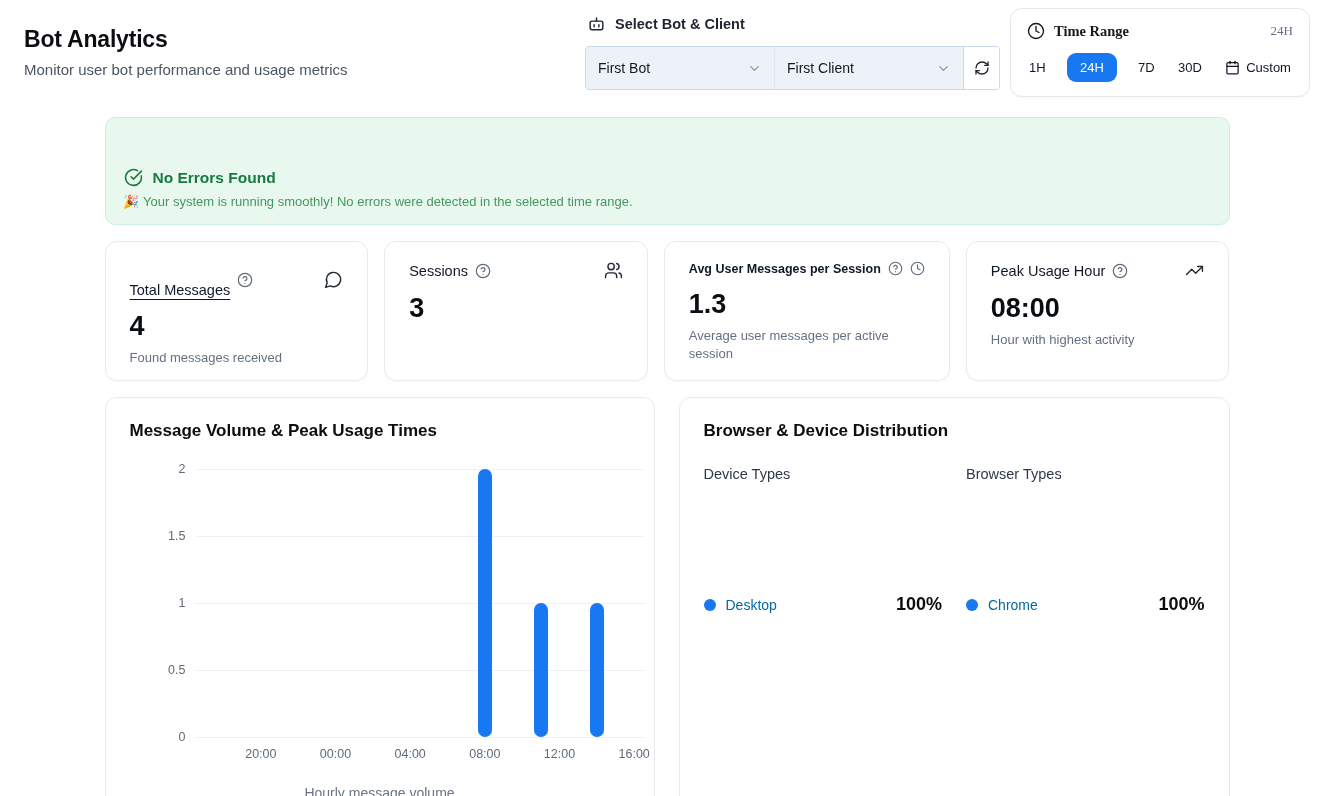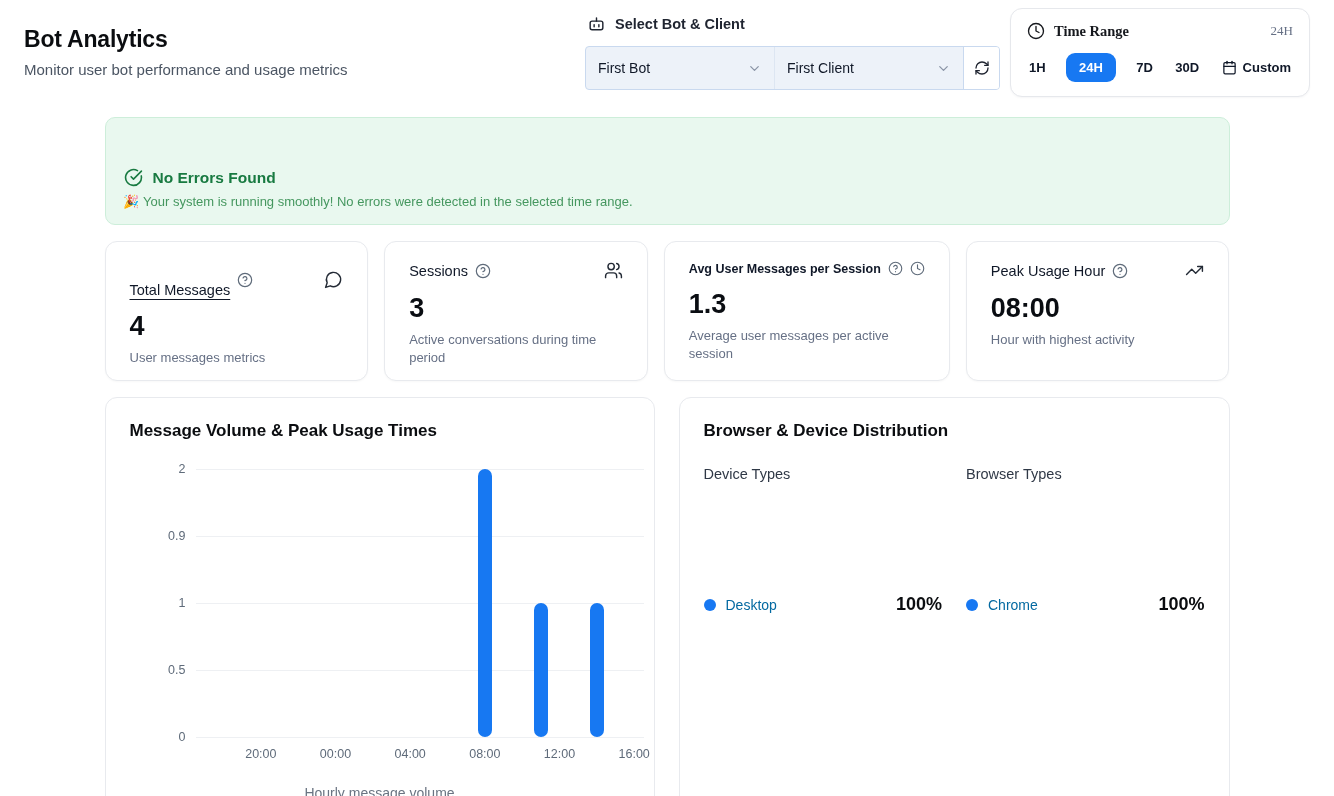--- a/index.html
+++ b/index.html
@@ -18,21 +18,21 @@
   .select-box { flex:1; display:flex; align-items:center; padding:0 12px; font-size:14px; color:#101828; cursor:pointer; }
   .select-box + .select-box { border-left:1px solid #dde6f2; }
   .select-box .chev { margin-left:auto; color:#8a94a6; display:flex; }
   .refresh-btn { width:36px; background:#fff; border:none; border-left:1px solid #c9d9ef; display:flex; align-items:center; justify-content:center; color:#1f2430; cursor:pointer; }
 
   .time-card { width:300px; border:1px solid #e6e8ec; border-radius:12px; padding:13px 16px 14px 16px; background:#fff; box-shadow:0 1px 2px rgba(16,24,40,.04); }
   .time-head { display:flex; align-items:center; gap:9px;font-family:Liberation Serif, serif; }
   .time-title { font-size:14.5px; font-weight:600; color:#16181d; }
   .time-badge { margin-left:auto; font-size:13px; color:#667085; }
   .time-buttons { margin-top:13px; display:flex; align-items:center; justify-content:space-between; }
-  .range-btn { border:none; background:none; font-family:inherit; font-size:13px; font-weight:700; color:#101828; cursor:pointer; padding:6px 2px; }
+  .range-btn { border:none; background:none; font-family:inherit; font-size:13px; font-weight:400; color:#101828; cursor:pointer; padding:6px 2px; }
   .range-btn.active { background:var(--accent); color:#fff; padding:7px 13px; border-radius:9px; }
   .custom-btn { display:flex; align-items:center; gap:6px; }
 
   .content { width:1125px; margin:0 auto; }
 
   .banner { margin-top:20px; background:#e9f8ef; border:1px solid #cdeeda; border-radius:10px; padding:14px 20px 15px 18px; }
   .banner-head { display:flex; align-items:center; gap:10px; color:#187a41;margin-top:36px; }
   .banner-title { font-size:15.5px; font-weight:700; }
   .banner-msg { margin-top:7px; font-size:13px; color:#45975f; }
 
@@ -181,21 +181,21 @@
               <path d="M12 17h.01"></path>
             </svg>
         </button>
         <span class="metric-corner-icon">
           <svg class="icn" width="19" height="19" viewBox="0 0 24 24" fill="none" stroke="currentColor" stroke-width="1.8" stroke-linecap="round" stroke-linejoin="round">
               <path d="M7.9 20A9 9 0 1 0 4 16.1L2 22Z"></path>
             </svg>
         </span>
       </div>
       <div class="metric-value">4</div>
-      <div class="metric-desc">User messages metrics</div>
+      <div class="metric-desc">Found messages received</div>
     </div>
 
     <div class="metric-card">
       <div class="metric-head">
         <span class="metric-title">Sessions</span>
         <button class="help-icon">
           <svg class="icn" width="16" height="16" viewBox="0 0 24 24" fill="none" stroke="currentColor" stroke-width="1.8" stroke-linecap="round" stroke-linejoin="round">
               <circle cx="12" cy="12" r="10"></circle>
               <path d="M9.09 9a3 3 0 0 1 5.83 1c0 2-3 3-3 3"></path>
               <path d="M12 17h.01"></path>
@@ -204,21 +204,20 @@
         <span class="metric-corner-icon">
           <svg class="icn" width="19" height="19" viewBox="0 0 24 24" fill="none" stroke="currentColor" stroke-width="1.8" stroke-linecap="round" stroke-linejoin="round">
               <path d="M16 21v-2a4 4 0 0 0-4-4H6a4 4 0 0 0-4 4v2"></path>
               <circle cx="9" cy="7" r="4"></circle>
               <path d="M22 21v-2a4 4 0 0 0-3-3.87"></path>
               <path d="M16 3.13a4 4 0 0 1 0 7.75"></path>
             </svg>
         </span>
       </div>
       <div class="metric-value">3</div>
-      <div class="metric-desc">Active conversations during time period</div>
     </div>
 
     <div class="metric-card compact">
       <div class="metric-head">
         <span class="metric-title">Avg User Messages per Session</span>
         <button class="help-icon">
           <svg class="icn" width="15" height="15" viewBox="0 0 24 24" fill="none" stroke="currentColor" stroke-width="1.8" stroke-linecap="round" stroke-linejoin="round">
               <circle cx="12" cy="12" r="10"></circle>
               <path d="M9.09 9a3 3 0 0 1 5.83 1c0 2-3 3-3 3"></path>
               <path d="M12 17h.01"></path>
@@ -261,21 +260,21 @@
     <div class="chart-card">
       <div class="chart-title">Message Volume &amp; Peak Usage Times</div>
       <div class="bar-plot-wrap">
           <div class="gridline" style="top: 100%;"></div>
           <div class="ytick" style="top: 100%;">0</div>
           <div class="gridline" style="top: 75%;"></div>
           <div class="ytick" style="top: 75%;">0.5</div>
           <div class="gridline" style="top: 50%;"></div>
           <div class="ytick" style="top: 50%;">1</div>
           <div class="gridline" style="top: 25%;"></div>
-          <div class="ytick" style="top: 25%;">0.9</div>
+          <div class="ytick" style="top: 25%;">1.5</div>
           <div class="gridline" style="top: 0%;"></div>
           <div class="ytick" style="top: 0%;">2</div>
           <div class="bar" style="left: 64.5833%; height: 100%; background: rgb(23, 120, 242);"></div>
           <div class="bar" style="left: 77.0833%; height: 50%; background: rgb(23, 120, 242);"></div>
           <div class="bar" style="left: 89.5833%; height: 50%; background: rgb(23, 120, 242);"></div>
         </div>
       <div class="xlabels">
           <div class="xtick" style="left: 14.5833%;">20:00</div>
           <div class="xtick" style="left: 31.25%;">00:00</div>
           <div class="xtick" style="left: 47.9167%;">04:00</div>

